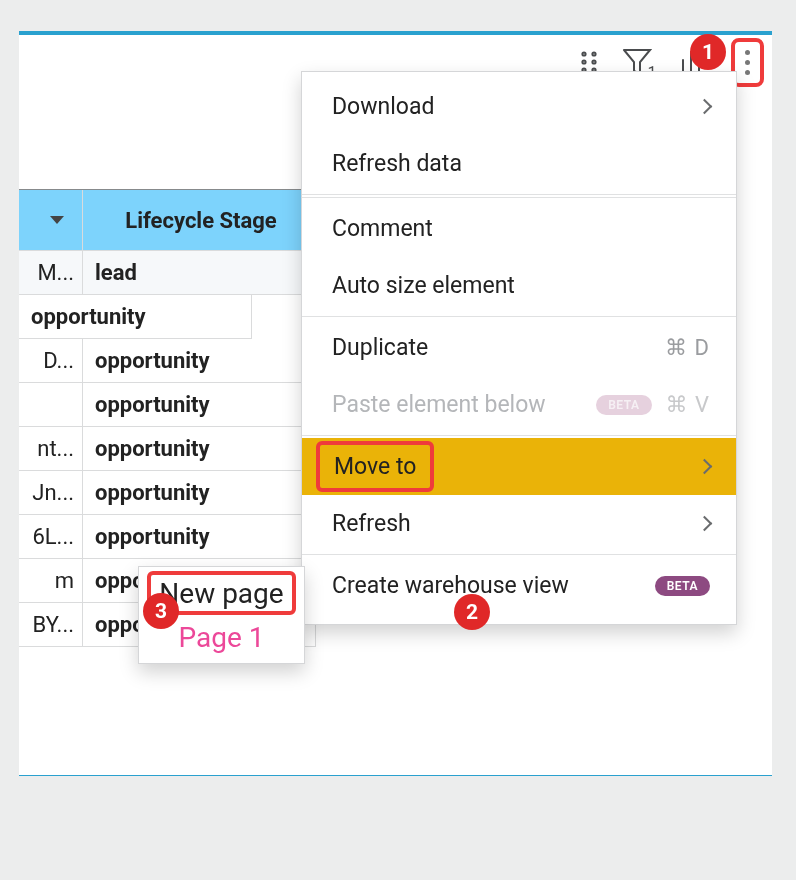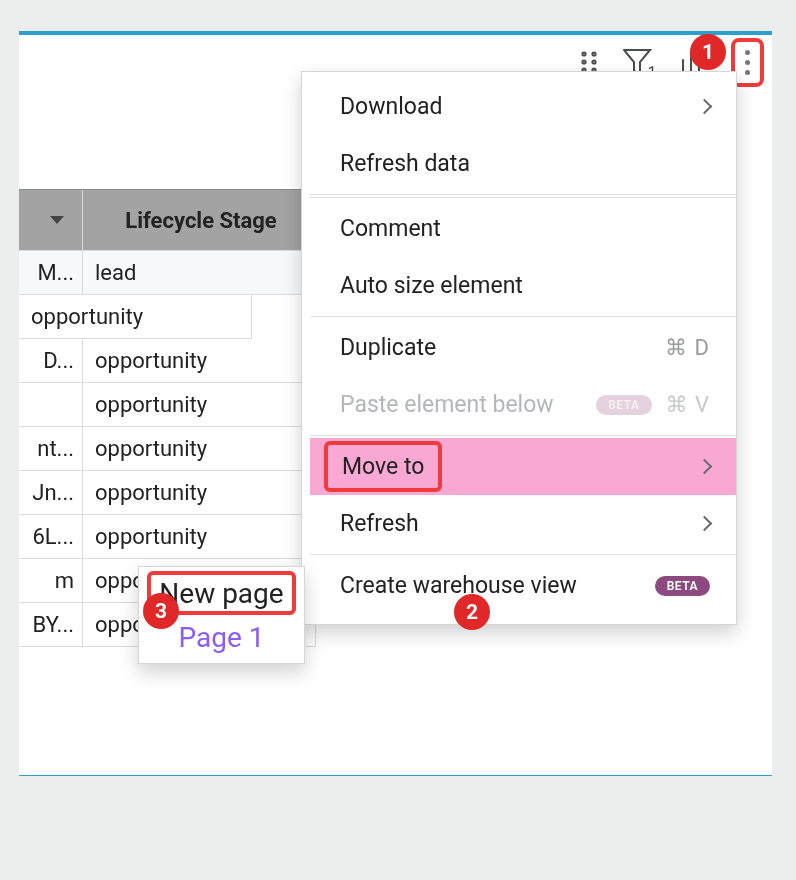--- a/index.html
+++ b/index.html
@@ -48,66 +48,66 @@
   .kebab-dots span { width:5px; height:5px; border-radius:50%; background:#777; }
 
   
   .table {
     position:absolute;
     top:154px; left:0;
     border-top: 1px solid #878a8c;
   }
   .row { display:flex; }
   .head-row .cell {
-    background:#a3a3a3;
+    background:#7dd3fc;
     font-weight:700;
     height:61px;
     display:flex; align-items:center;
   }
   .body-row .cell { height:44px; display:flex; align-items:center; }
   .cell {
     border-bottom:1px solid #dadbdc;
     border-right:1px solid #dadbdc;
     padding: 0 8px;
     white-space:nowrap; overflow:hidden; text-overflow:ellipsis;
   }
   .col-a { width:64px; justify-content:flex-end; }
-  .col-b { width:233px; padding-left:12px; }
+  .col-b { width:233px; padding-left:12px;font-weight:bold; }
   .head-row .col-a { justify-content:flex-end; padding-right:18px; }
   .head-row .col-b { justify-content:center; }
   .row-alt { background:#f6f8fa; }
 
   .caret-down {
     width:0;height:0;
     border-left:7px solid transparent;
     border-right:7px solid transparent;
     border-top:8px solid #444;
   }
 
   
   .menu {
     position:absolute;
     top:71px;
     left:301px;
     width:436px;
     background:#fff;
     border:1px solid #d5d6d8;
     box-shadow:0 8px 18px rgba(0,0,0,.18);
-    padding: 6px 0 10px 8px;
+    padding: 6px 0 10px 0;
   }
   .menu-item {
     height:57px;
     display:flex; align-items:center;
     padding:0 26px 0 30px;
     font-size:23px;
     color:#222;
     justify-content:space-between;
     cursor:default;
   }
-  .menu-item.hover { background:#f9a8d4; }
+  .menu-item.hover { background:#eab308; }
   .menu-item.disabled { color:#b4b6b9; }
   .menu-sep { height:1px; background:#e0e1e2; margin:2px 0; }
   .menu-right { display:flex; align-items:center; gap:14px; font-size:22px; }
   .shortcut { color:#9a9c9f; letter-spacing:1px; }
   .shortcut.disabled { color:#c8c9cb; }
   .chev {
     width:11px; height:11px;
     border-top:2.5px solid #6a6c6e;
     border-right:2.5px solid #6a6c6e;
     transform:rotate(45deg);
@@ -136,21 +136,21 @@
   .submenu-item {
     height:44px;
     display:flex; align-items:center; justify-content:center;
     font-size:28px;
   }
   .submenu-item.red-box {
     border:4px solid #ef3b3b;
     border-radius:6px;
     margin:0 8px;
   }
-  .submenu-item.muted { color:#8b5cf6; }
+  .submenu-item.muted { color:#ec4899; }
 
   
   .moveto-box {
     border:4px solid #ef3b3b;
     border-radius:6px;
     padding:8px 14px;
     margin-left:-16px;
   }
 
   

